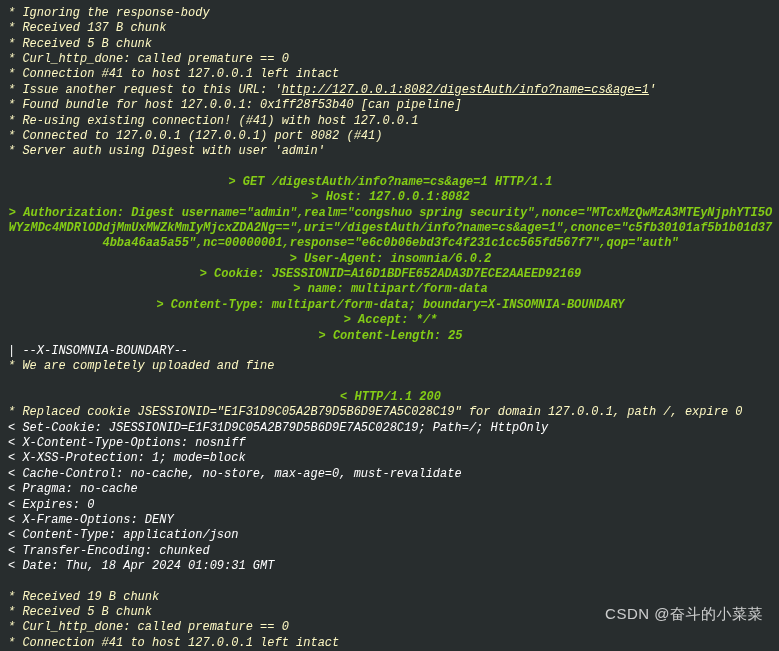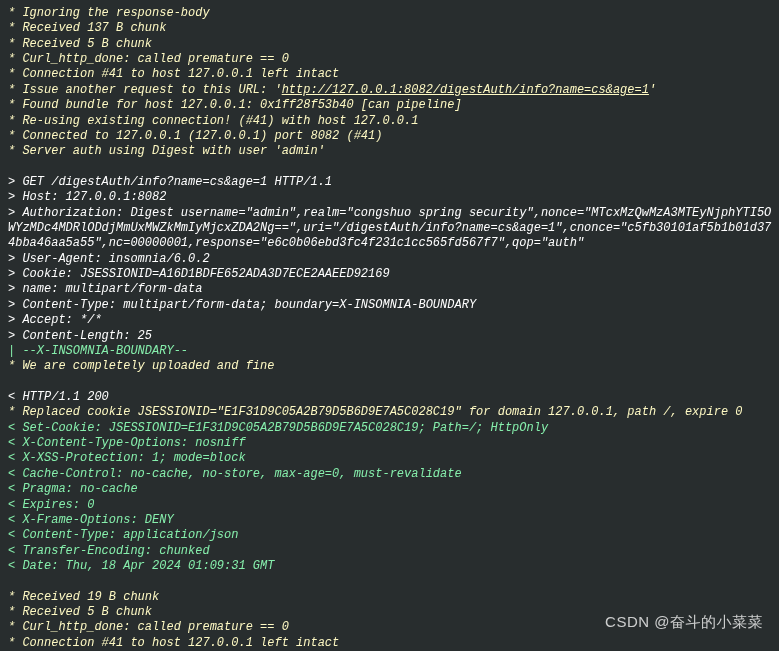--- a/index.html
+++ b/index.html
@@ -13,27 +13,27 @@
     overflow: hidden;
     font-style: italic;
   }
   .terminal {
     padding: 6px 6px 6px 8px;
     white-space: pre-wrap;
     word-break: break-all;
   }
   .line { display: block; }
   .dim  { color: #fef9c3; }
-  .bright { color: #ffffff; font-weight: normal; }
-  .normal { color: #86efac; }
+  .bright { color: #84cc16; font-weight: bold; text-align: center; }
+  .normal { color: #ffffff; }
   .url { text-decoration: underline; }
   .watermark {
     position: absolute;
     right: 16px;
-    bottom: 20px;
+    bottom: 28px;
     font-family: Arial, 'Microsoft YaHei', sans-serif;
     font-style: normal;
     font-size: 15px;
     color: rgba(240,240,240,0.82);
     letter-spacing: 0.5px;
     pointer-events: none;
   }
 </style>
 </head>
 <body>

